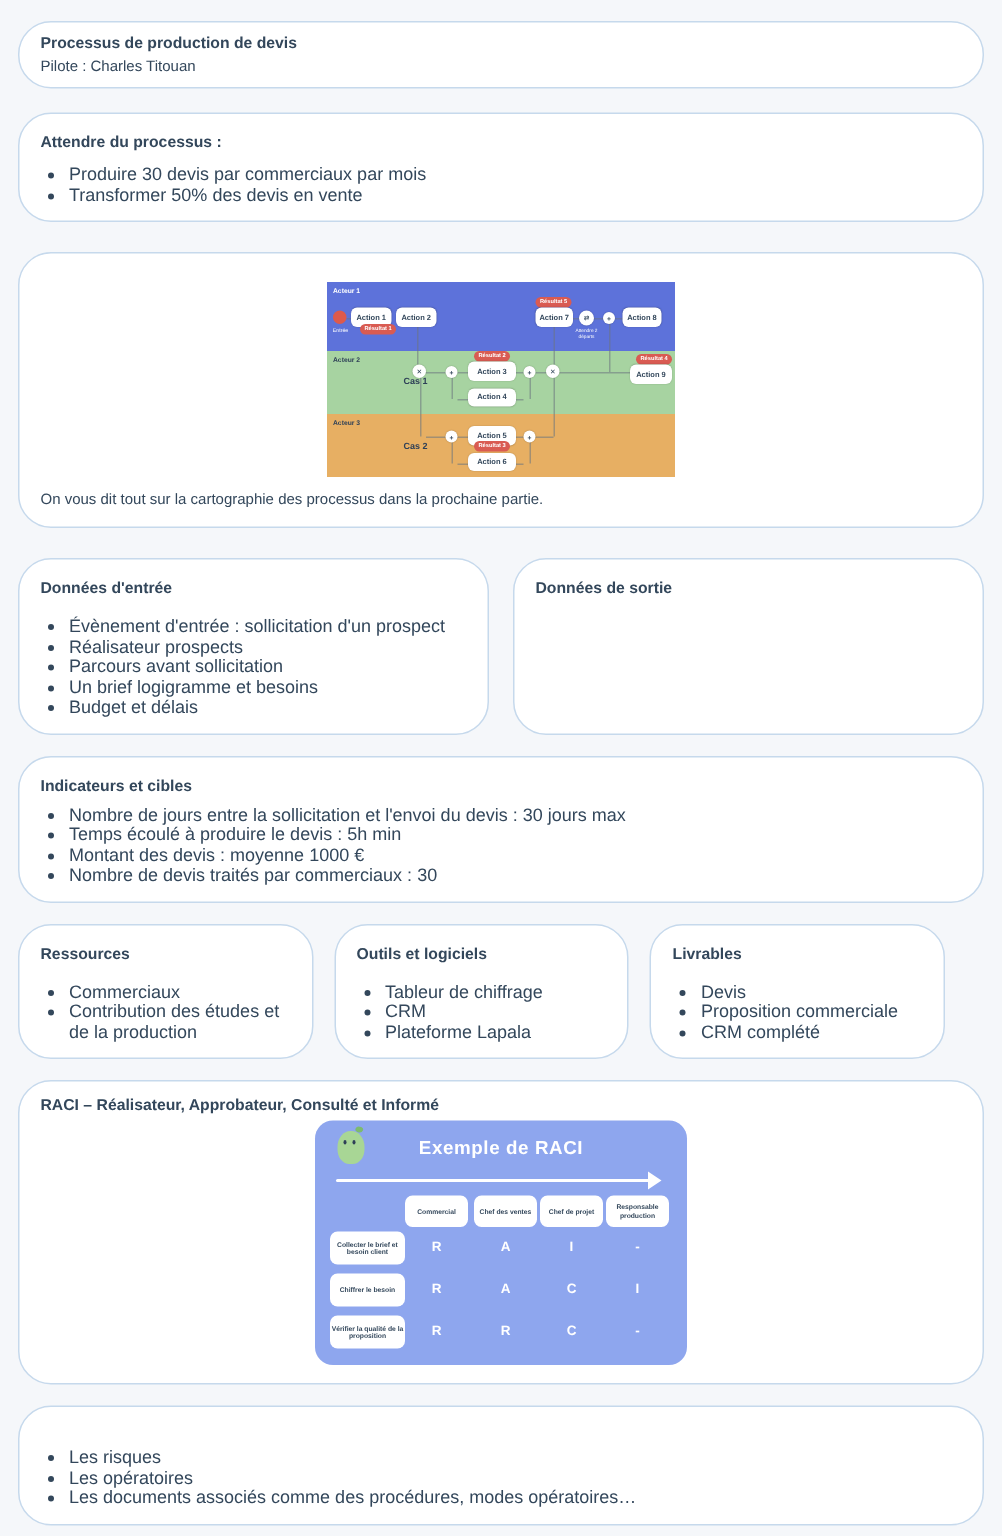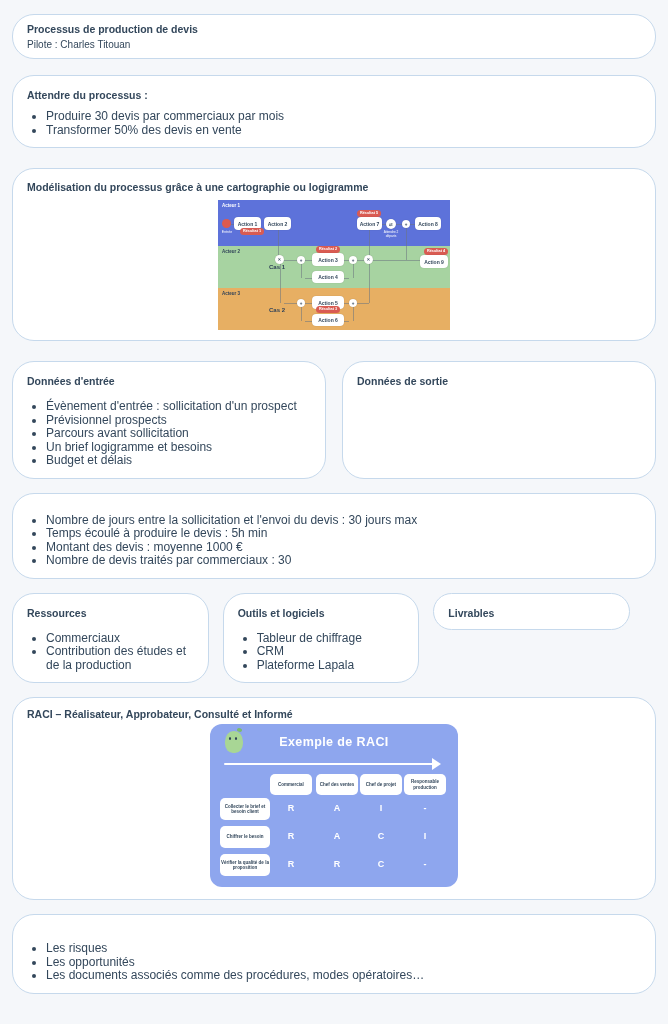--- a/index.html
+++ b/index.html
@@ -86,21 +86,20 @@
 
   <section class="card" style="margin-top:16px;padding-top:13px;">
     <h2>Attendre du processus :</h2>
     <ul>
       <li>Produire 30 devis par commerciaux par mois</li>
       <li>Transformer 50% des devis en vente</li>
     </ul>
   </section>
 
   <section class="card" style="margin-top:20px;padding-top:12px;">
-    <h2>Modélisation du processus grâce à une cartographie ou logigramme</h2>
 
     <div class="diagram">
       <div class="lane lane1">
         <span class="lane-label">Acteur 1</span>
       </div>
       <div class="lane lane2">
         <span class="lane-label">Acteur 2</span>
       </div>
       <div class="lane lane3">
         <span class="lane-label">Acteur 3</span>
@@ -157,65 +156,72 @@
       <div class="node" style="left:94px;top:71px;width:32px;height:12px;">Action 4</div>
 
       <div class="gate" style="left:79px;top:99px;width:8px;height:8px;">+</div>
       <div class="case-label" style="left:44px;top:107px;">Cas 2</div>
       <div class="node" style="left:94px;top:96px;width:32px;height:13px;">Action 5</div>
       <div class="badge" style="left:98px;top:106px;">Résultat 3</div>
       <div class="gate" style="left:131px;top:99px;width:8px;height:8px;">+</div>
       <div class="node" style="left:94px;top:114px;width:32px;height:12px;">Action 6</div>
     </div>
 
+    <p class="note">On vous dit tout sur la cartographie des processus dans la prochaine partie.</p>
   </section>
 
   <div class="row two" style="margin-top:20px;">
     <section class="card">
       <h2>Données d'entrée</h2>
       <ul>
         <li>Évènement d'entrée : sollicitation d'un prospect</li>
-        <li>Prévisionnel prospects</li>
+        <li>Réalisateur prospects</li>
         <li>Parcours avant sollicitation</li>
         <li>Un brief logigramme et besoins</li>
         <li>Budget et délais</li>
       </ul>
     </section>
     <section class="card">
       <h2>Données de sortie</h2>
     </section>
   </div>
 
   <section class="card" style="margin-top:14px;padding-top:13px;">
+    <h2>Indicateurs et cibles</h2>
     <ul style="margin-top:7px;">
       <li>Nombre de jours entre la sollicitation et l'envoi du devis : 30 jours max</li>
       <li>Temps écoulé à produire le devis : 5h min</li>
       <li>Montant des devis : moyenne 1000 €</li>
       <li>Nombre de devis traités par commerciaux : 30</li>
     </ul>
   </section>
 
-  <div class="row three" style="margin-top:14px;">
+  <div class="row three" style="margin-top:14px;align-items:flex-end;">
     <section class="card">
       <h2>Ressources</h2>
       <ul>
         <li>Commerciaux</li>
         <li>Contribution des études et de la production</li>
       </ul>
     </section>
     <section class="card">
       <h2>Outils et logiciels</h2>
       <ul>
         <li>Tableur de chiffrage</li>
         <li>CRM</li>
         <li>Plateforme Lapala</li>
       </ul>
     </section>
     <section class="card">
       <h2>Livrables</h2>
+      <ul>
+        <li>Devis</li>
+        <li>Proposition commerciale</li>
+        <li>CRM complété</li>
+      </ul>
     </section>
   </div>
 
   <section class="card" style="margin-top:14px;padding-top:10px;padding-bottom:12px;">
     <h2>RACI – Réalisateur, Approbateur, Consulté et Informé</h2>
     <div class="raci-panel">
       <div class="mascot">
         <span class="leaf"></span>
         <span class="eye l"></span>
         <span class="eye r"></span>
@@ -245,19 +251,19 @@
       <span class="raci-cell" style="left:71px;top:135px;">R</span>
       <span class="raci-cell" style="left:117px;top:135px;">R</span>
       <span class="raci-cell" style="left:161px;top:135px;">C</span>
       <span class="raci-cell" style="left:205px;top:135px;">-</span>
     </div>
   </section>
 
   <section class="card" style="margin-top:14px;padding-top:14px;">
     <ul style="margin-top:13px;">
       <li>Les risques</li>
-      <li>Les opportunités</li>
+      <li>Les opératoires</li>
       <li>Les documents associés comme des procédures, modes opératoires…</li>
 
     </ul>
   </section>
 
 </div>
 
 </body></html>

